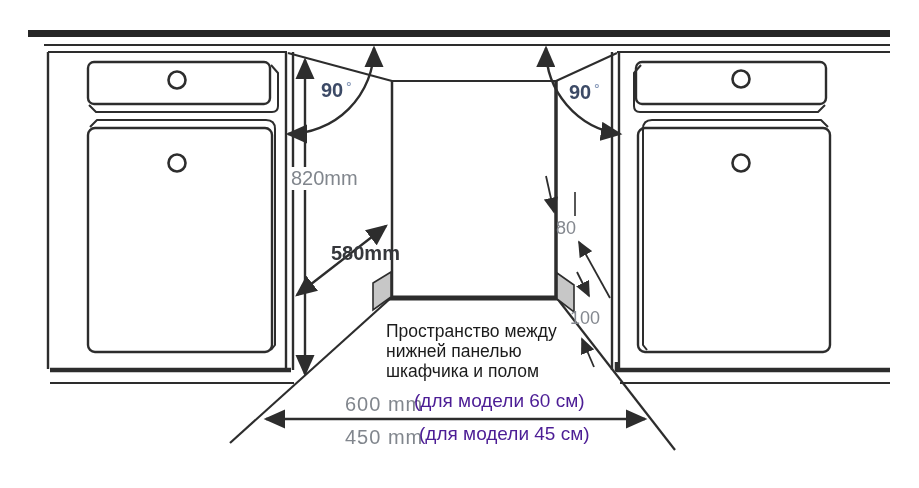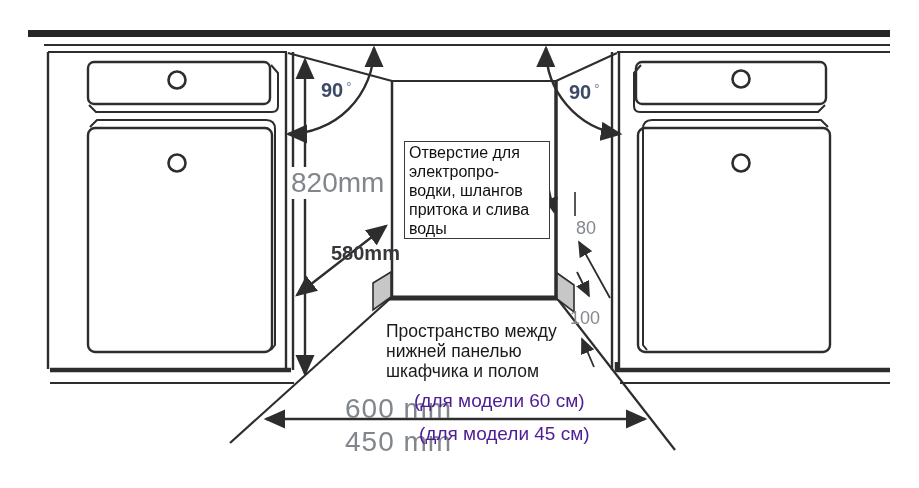--- a/index.html
+++ b/index.html
@@ -3,21 +3,21 @@
 <meta charset="utf-8">
 <style>
   html,body{margin:0;padding:0;background:#fff;}
   #stage{
     position:relative;width:919px;height:488px;background:#fff;overflow:hidden;
     font-family:"Liberation Sans","DejaVu Sans",sans-serif;
     text-decoration:underline;
   }
   #stage svg{position:absolute;left:0;top:0;}
   .lbl{position:absolute;white-space:nowrap;}
-  .dim-gray{color:#81868d;font-size:28px;}
+  .dim-gray{color:#81868d;font-size:20px;}
   .dim-gray-sm{color:#84888f;font-size:18px;}
   .angle{color:#3c4a66;font-size:20px;font-weight:bold;}
   .angle .deg{color:#8799b9;font-size:13px;vertical-align:6px;margin-left:3px;font-weight:bold;}
   .depth{color:#35373b;font-size:20px;font-weight:bold;}
   .note-black{color:#4c1d95;font-size:19px;}
   .spaced{letter-spacing:1px;}
   #lbl-820{background:#fff;padding:0 2px;}
   #opening-box{
     position:absolute;left:404px;top:141px;width:140px;height:95px;
     border:1.5px solid #3a3a3a;background:#fff;color:#111;
@@ -120,37 +120,30 @@
   </svg>
 
   <div class="lbl angle" style="left:321px;top:79px;"><span>90</span><span class="deg">°</span></div>
 
   <div class="lbl angle" style="left:569px;top:81px;"><span>90</span><span class="deg">°</span></div>
 
   <div id="lbl-820" class="lbl dim-gray" style="left:289px;top:167px;">820mm</div>
 
   <div class="lbl depth" style="left:331px;top:242px;">580mm</div>
 
-  <div class="lbl dim-gray-sm" style="left:556px;top:218px;margin-left:20px;">80</div>
+  <div class="lbl dim-gray-sm" style="left:556px;top:218px;">80</div>
 
   <div class="lbl dim-gray-sm" style="left:570px;top:308px;">100</div>
 
   <div class="lbl dim-gray spaced" style="left:345px;top:393px;text-align:right;">600 mm</div>
   <div class="lbl note-black" style="left:414px;top:390px;">(для модели 60 см)</div>
 
   <div class="lbl dim-gray spaced" style="left:345px;top:426px;">450 mm</div>
   <div class="lbl note-black" style="left:419px;top:423px;">(для модели 45 см)</div>
 
-  <div id="opening-box">
-    <div>Отверстие для</div>
-    <div>электропро-</div>
-    <div>водки, шлангов</div>
-    <div>притока и слива</div>
-    <div>воды</div>
-  </div>
 
   <div id="floor-note">
     <div>Пространство между</div>
     <div>нижней панелью</div>
     <div>шкафчика и полом</div>
   </div>
 
 </div>
 
 </body></html>

